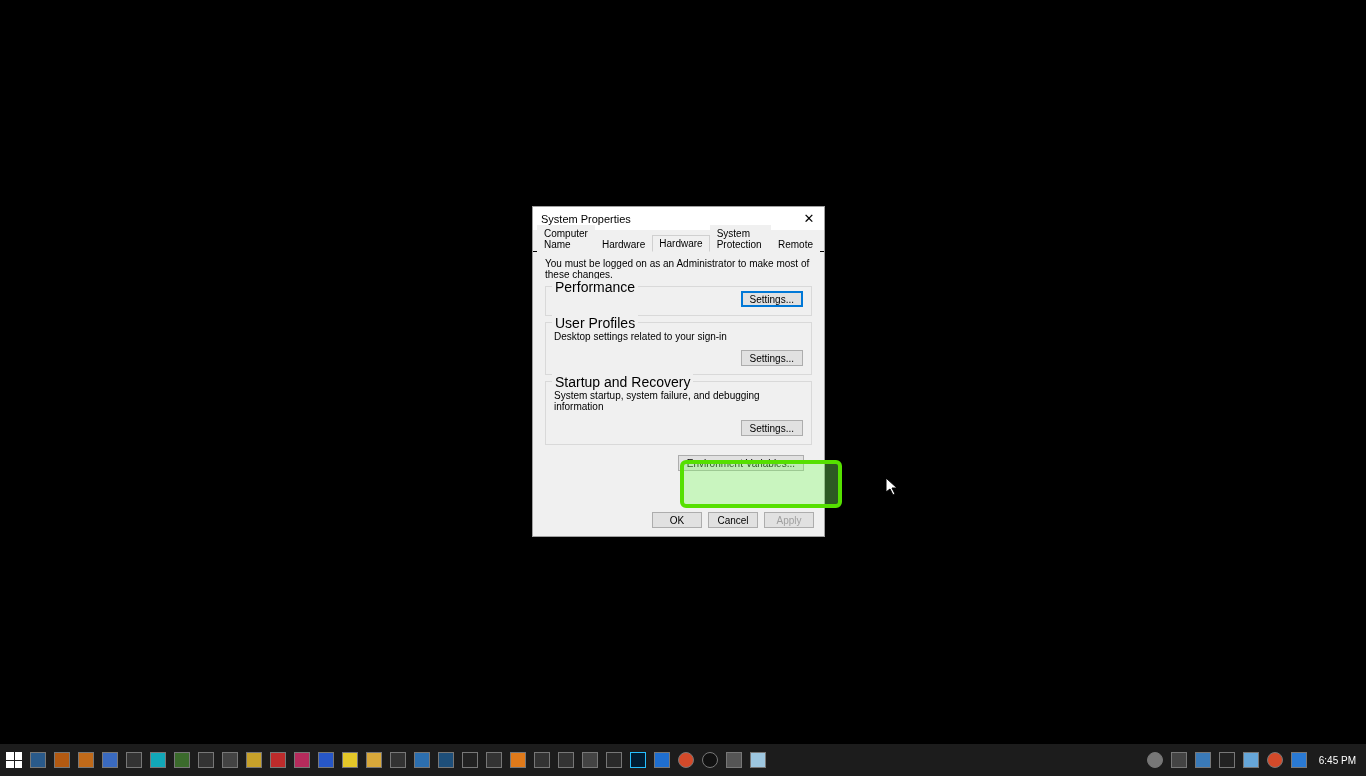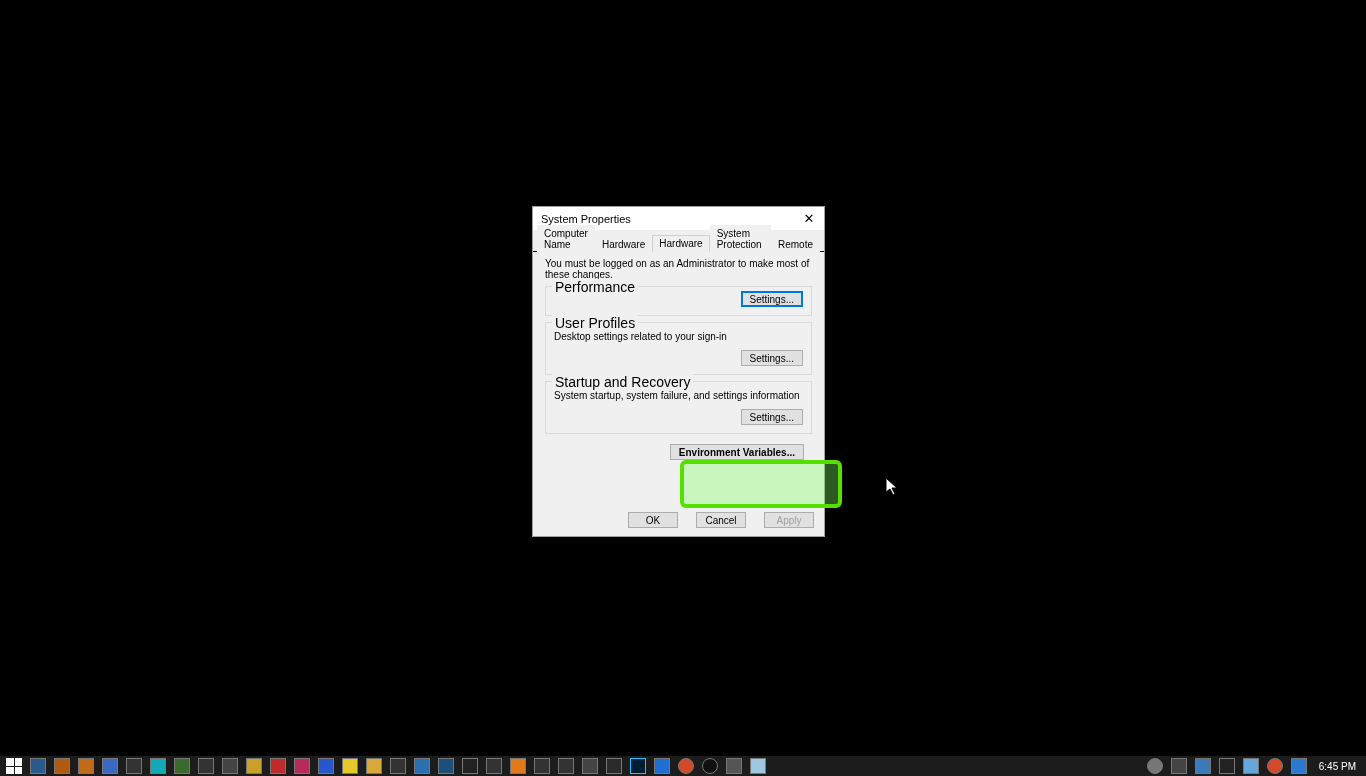--- a/index.html
+++ b/index.html
@@ -128,32 +128,31 @@
     outline-offset: -2px;
   }
   .btn.disabled {
     color: #a0a0a0;
   }
 
   .env-row {
     text-align: right;
     margin-top: 10px;
     padding-right: 8px;
-    font-weight: bold;
   }
   .btn-env {
     min-width: 94px;
   }
 
   .dlg-buttons {
     position: absolute;
     bottom: 8px;
     right: 10px;
     display: flex;
-    gap: 18px;
+    gap: 6px;
   }
 
   
   .highlight {
     position: absolute;
     left: 680px;
     top: 460px;
     width: 162px;
     height: 48px;
     border: 4px solid #55e000;
@@ -175,21 +174,21 @@
     pointer-events: none;
   }
   .cursor svg { display:block; }
 
   
   .taskbar {
     position: absolute;
     left: 0;
     bottom: 0;
     width: 100%;
-    height: 20px;
+    height: 32px;
     background: #1c1c1c;
     display: flex;
     align-items: center;
     justify-content: space-between;
     padding: 0 4px;
     box-sizing: border-box;
   }
   .tb-left, .tb-right {
     display: flex;
     align-items: center;
@@ -255,21 +254,21 @@
     <div class="groupbox">
       <span class="legend">User Profiles</span>
       <div class="desc">Desktop settings related to your sign-in</div>
       <div class="btnrow">
         <span class="btn">Settings...</span>
       </div>
     </div>
 
     <div class="groupbox">
       <span class="legend">Startup and Recovery</span>
-      <div class="desc">System startup, system failure, and settings information</div>
+      <div class="desc">System startup, system failure, and debugging information</div>
       <div class="btnrow">
         <span class="btn">Settings...</span>
       </div>
     </div>
 
     <div class="env-row">
       <span class="btn btn-env">Environment Variables...</span>
     </div>
   </div>
 

